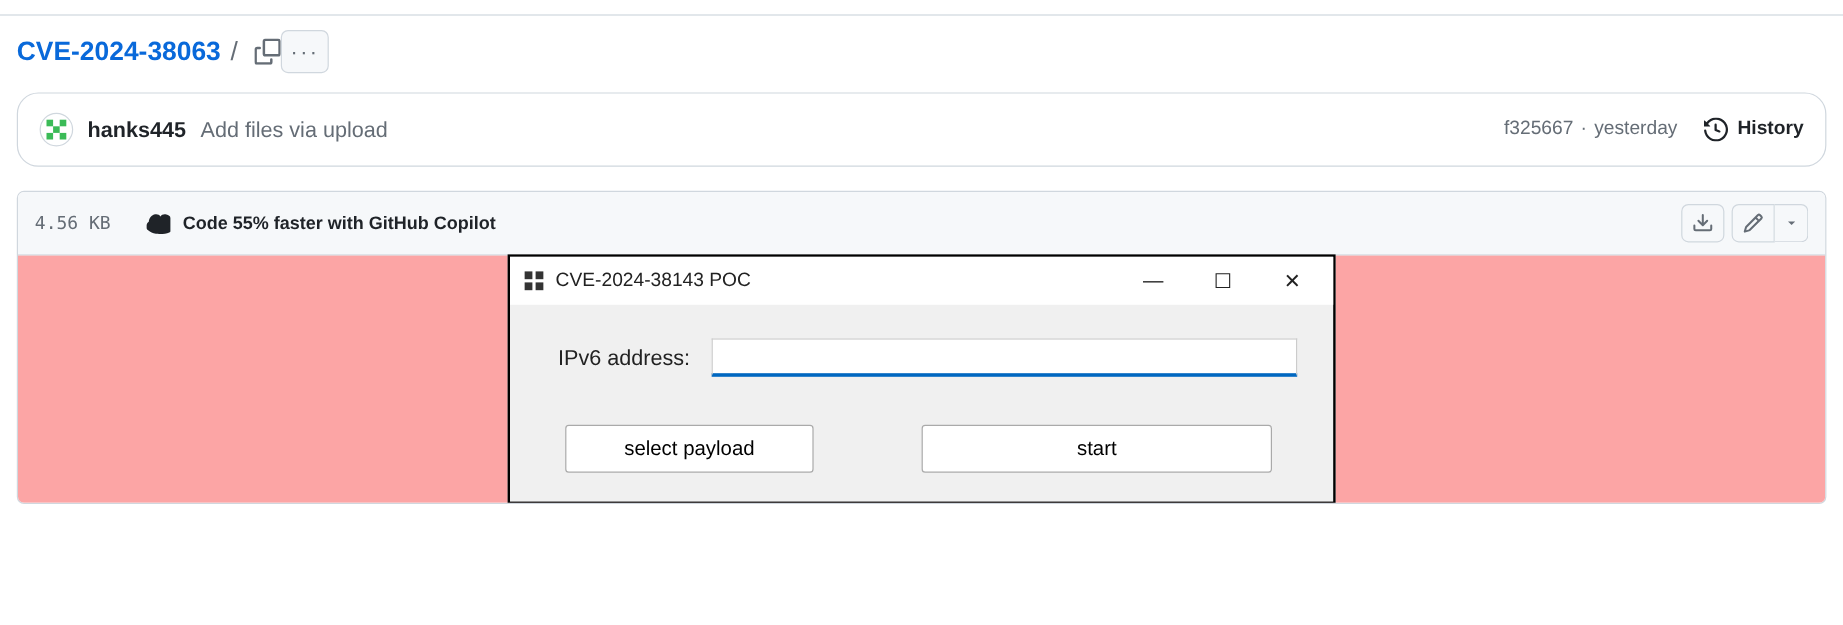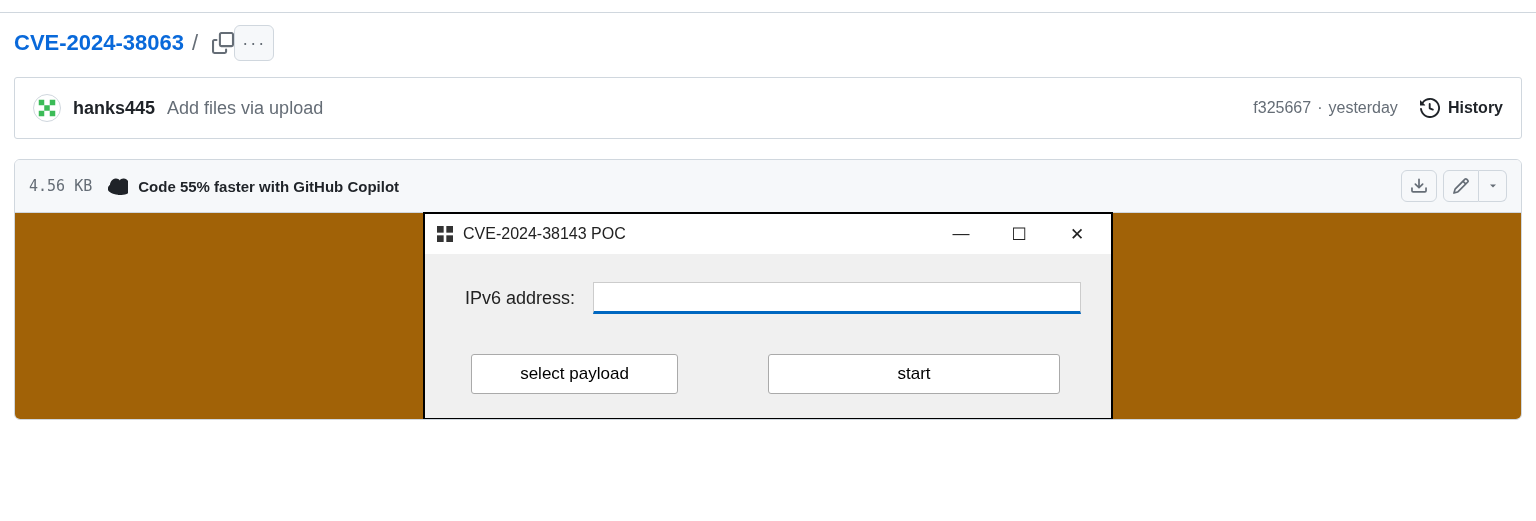--- a/index.html
+++ b/index.html
@@ -60,21 +60,21 @@
       align-items: center;
       justify-content: center;
       color: #656d76;
       cursor: pointer;
       font-size: 18px;
       letter-spacing: 2px;
     }
     
     .commit-box {
       border: 1px solid #d0d7de;
-      border-radius: 3px;
+      border-radius: 18px;
       padding: 16px 18px;
       display: flex;
       align-items: center;
       justify-content: space-between;
     }
     .commit-left {
       display: flex;
       align-items: center;
       gap: 12px;
     }
@@ -127,21 +127,21 @@
       background: #f6f8fa;
       border-bottom: 1px solid #d0d7de;
       padding: 10px 14px;
       display: flex;
       align-items: center;
       justify-content: space-between;
     }
     .file-header-left {
       display: flex;
       align-items: center;
-      gap: 16px;
+      gap: 30px;
       font-size: 15px;
     }
     .file-size { color: #656d76; font-family: ui-monospace, monospace; }
     .copilot-label {
       display: flex;
       align-items: center;
       gap: 10px;
       font-weight: 600;
     }
     .copilot-icon { width: 20px; height: 20px; }
@@ -160,21 +160,21 @@
       align-items: center;
       justify-content: center;
       cursor: pointer;
       color: #656d76;
     }
     .icon-btn.grouped-left { border-top-right-radius: 0; border-bottom-right-radius: 0; }
     .icon-btn.grouped-right { border-top-left-radius: 0; border-bottom-left-radius: 0; border-left: none; width: 28px; }
     .icon-btn svg { width: 18px; height: 18px; }
     
     .image-view {
-      background: #a16207;
+      background: #fca5a5;
       padding: 0;
       display: flex;
       justify-content: center;
     }
     
     .win-dialog {
       width: 690px;
       border: 2px solid #000;
       background: #f0f0f0;
       font-family: "Segoe UI", sans-serif;

